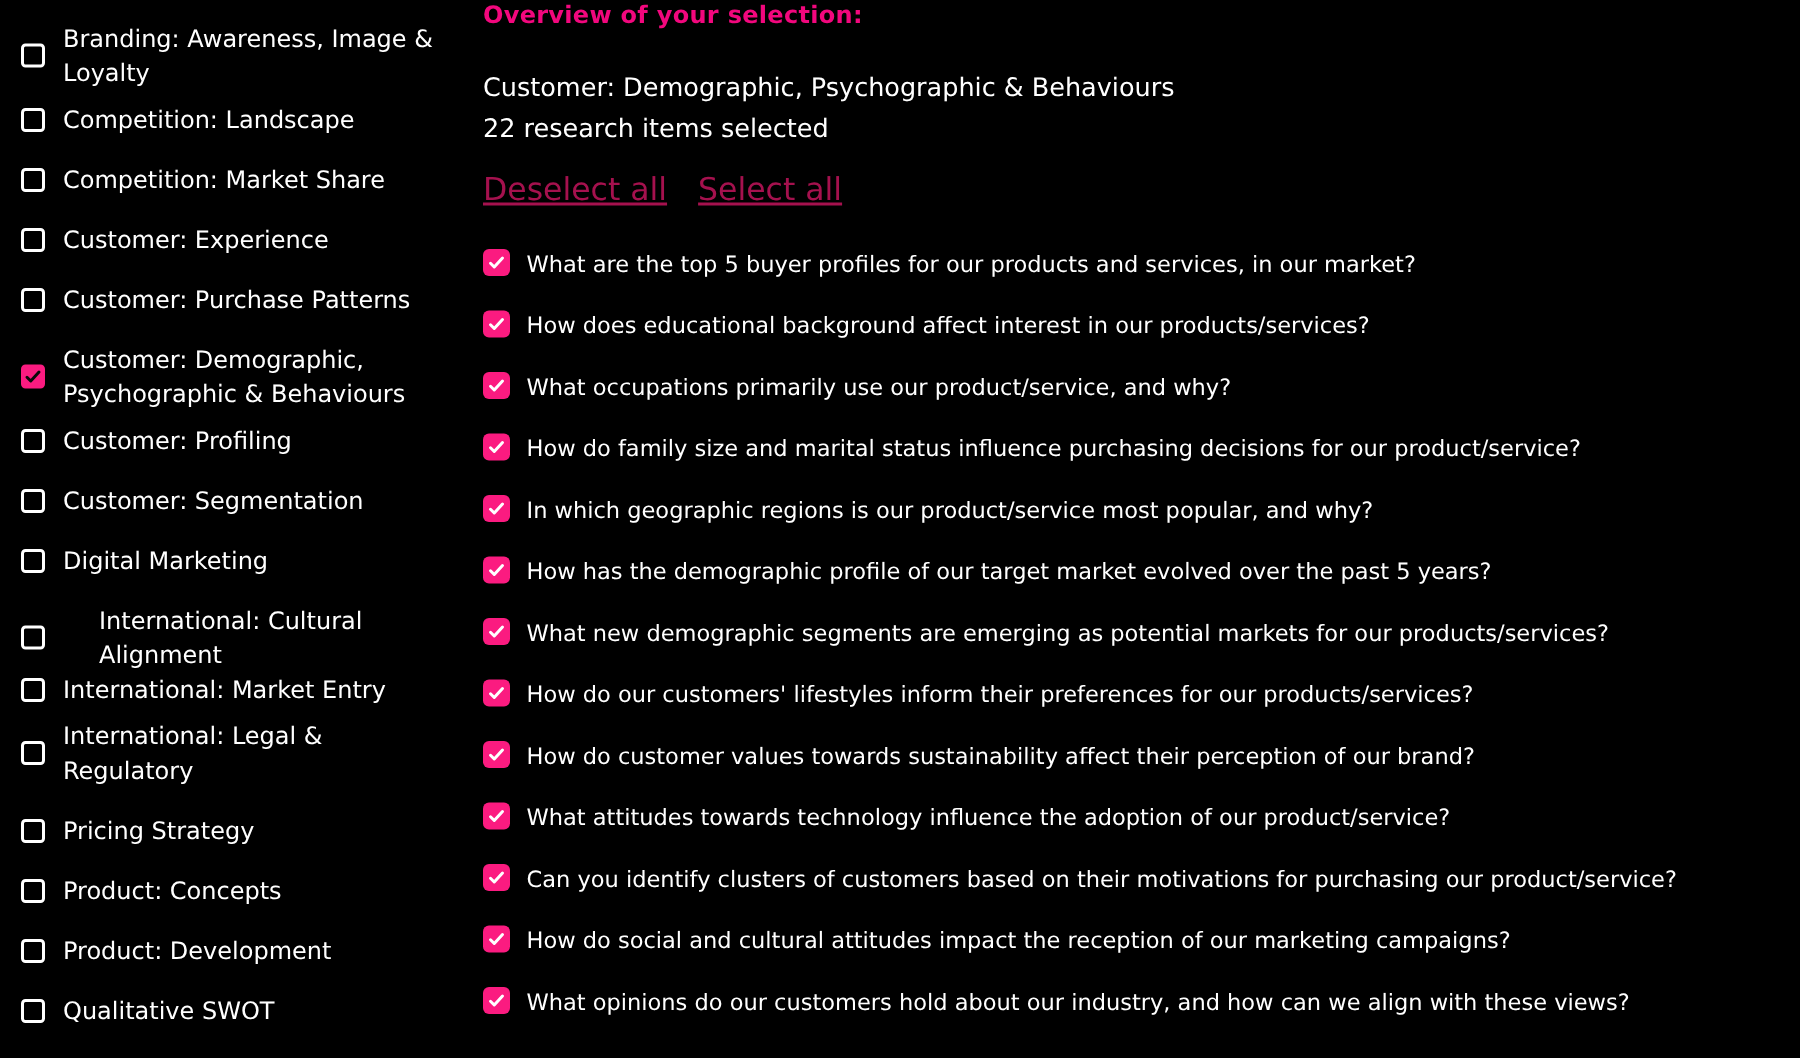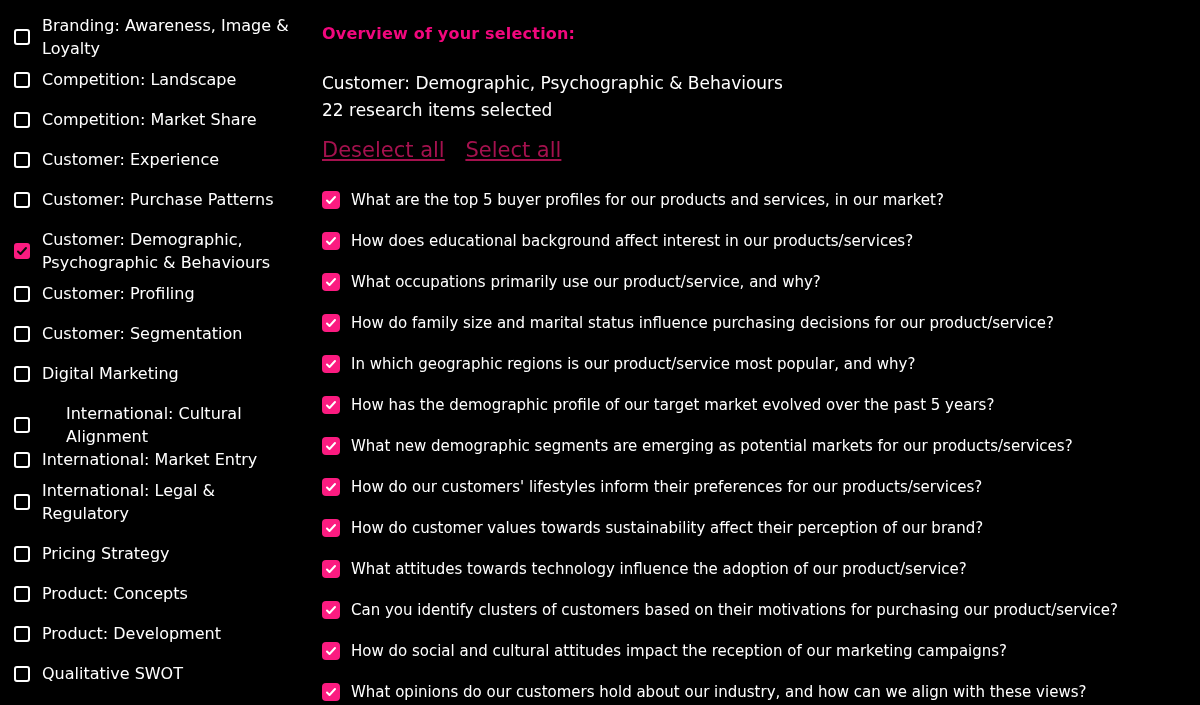--- a/index.html
+++ b/index.html
@@ -41,41 +41,40 @@
   .cb.checked{background:var(--pink);border-color:var(--pink);}
   .cb.checked svg{display:block;}
   .sidebar-row .label{
     font-size:16px;line-height:23px;max-width:252px;
     color:var(--text);
   }
 
   
   .main{
     flex:1;
-    padding-top:24px;
     margin-left:12px;
   }
   .overview-title{
     font-size:16px;font-weight:bold;
     color:var(--pink-heading);
     line-height:20px;
     margin-bottom:26px;
     letter-spacing:.2px;
   }
   .subtitle{font-size:17px;line-height:27px;color:var(--text);}
   .links{margin-top:16px;line-height:20px;font-size:21px;}
   .links a{
     color:var(--pink-link);
     text-decoration:underline;
     margin-right:14px;
     cursor:pointer;
   }
   .questions{margin-top:30px;}
   .q-row{
-    display:flex;align-items:center;gap:11px;
+    display:flex;align-items:flex-start;gap:11px;
     margin-bottom:21px;height:20px;
   }
   .qcb{
     width:18px;height:18px;flex:none;
     background:var(--pink);border-radius:4px;
     display:flex;align-items:center;justify-content:center;
     color:#fff;cursor:pointer;
   }
   .q-row .q-text{font-size:15px;line-height:20px;color:var(--text);}
 </style>

